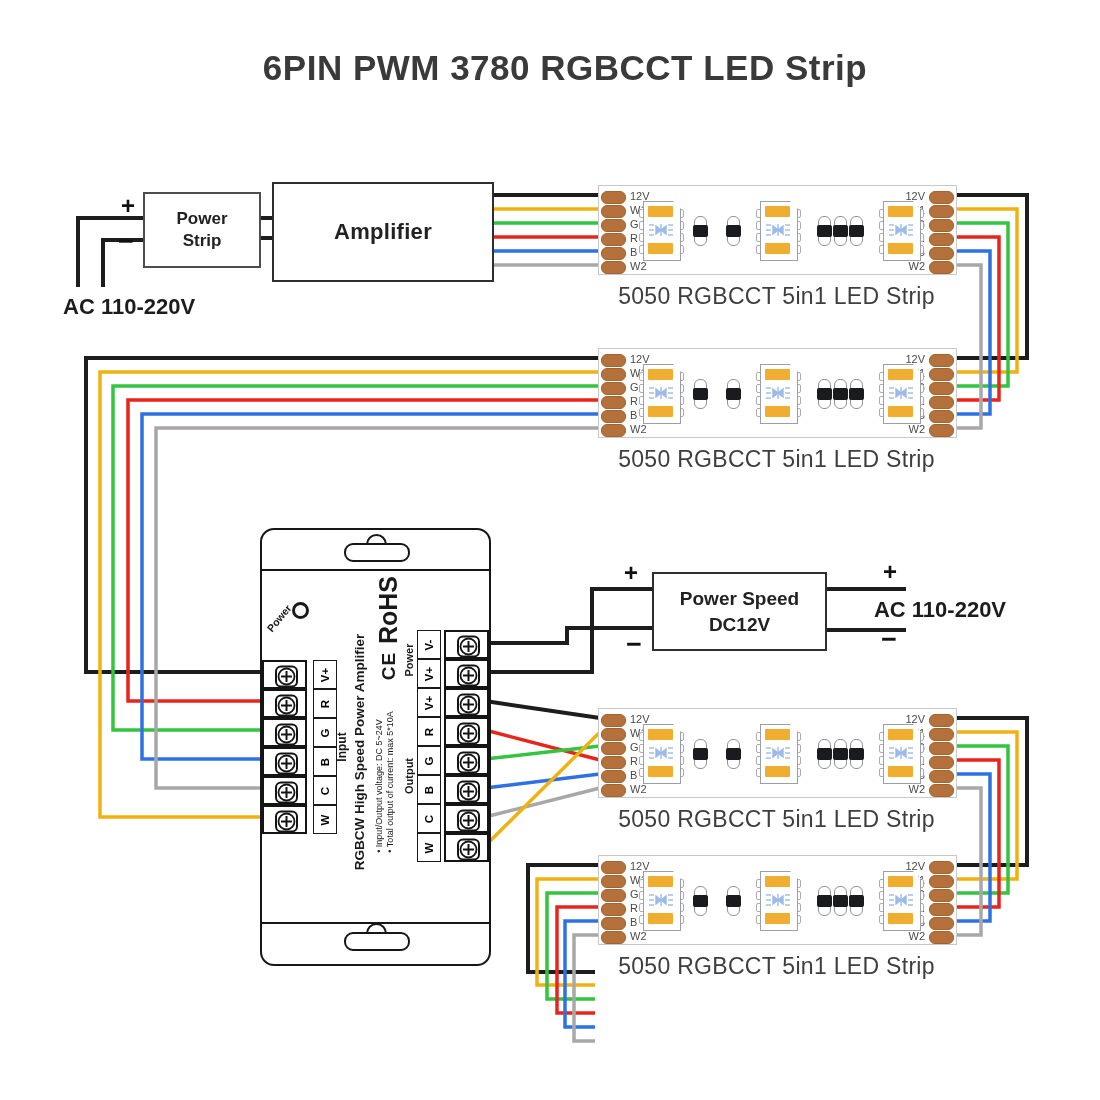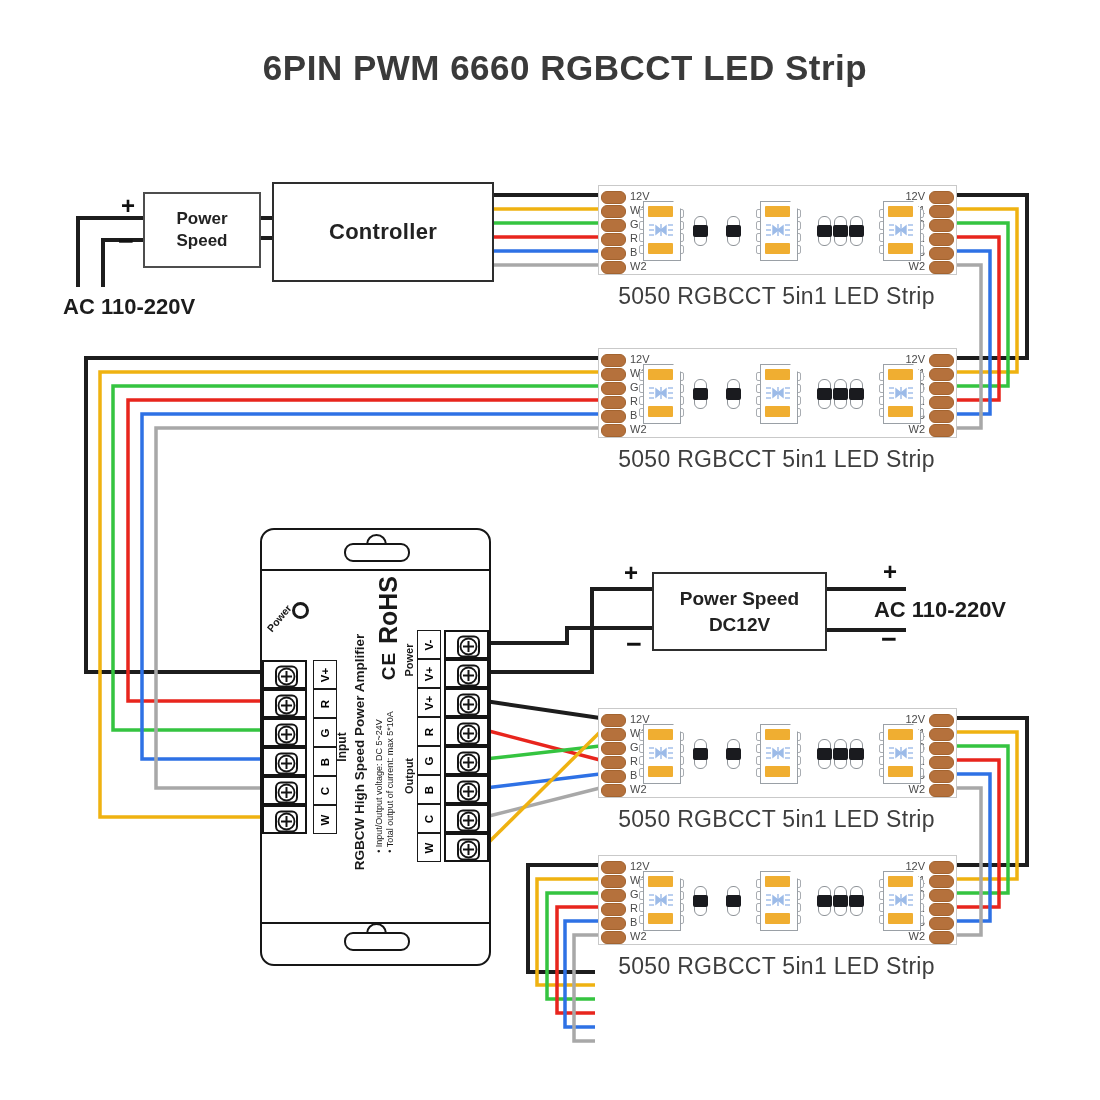--- a/index.html
+++ b/index.html
@@ -102,32 +102,32 @@
       <polyline points="949,774 990,774 990,921 949,921" fill="none" stroke="#2e71e5" stroke-width="3.5"></polyline>
       <polyline points="949,788 981,788 981,935 949,935" fill="none" stroke="#a8a8a8" stroke-width="3.5"></polyline>
       <polyline points="604,865 528,865 528,972 595,972" fill="none" stroke="#1d1d1d" stroke-width="4"></polyline>
       <polyline points="604,879 537,879 537,985 595,985" fill="none" stroke="#efb211" stroke-width="3.5"></polyline>
       <polyline points="604,893 547,893 547,999 595,999" fill="none" stroke="#35c440" stroke-width="3.5"></polyline>
       <polyline points="604,907 557,907 557,1013 595,1013" fill="none" stroke="#e8251d" stroke-width="3.5"></polyline>
       <polyline points="604,921 565,921 565,1027 595,1027" fill="none" stroke="#2e71e5" stroke-width="3.5"></polyline>
       <polyline points="604,935 574,935 574,1041 595,1041" fill="none" stroke="#a8a8a8" stroke-width="3.5"></polyline>
     </svg>
 
-  <div id="page-title">6PIN PWM 6660 RGBCCT LED Strip</div>
+  <div id="page-title">6PIN PWM 3780 RGBCCT LED Strip</div>
 
   <div class="sign" style="left:121px;top:192px;">+</div>
   <div class="sign" style="left:118px;top:226px;font-size:27px;">−</div>
   <div class="box box-ps" style="left:143px;top:192px;width:114px;height:72px;">
     <div>Power</div>
-    <div>Speed</div>
+    <div>Strip</div>
   </div>
   <div class="biglabel" style="left:63px;top:294px;width:170px;">AC 110-220V</div>
 
   <div class="box box-ctrl" style="left:272px;top:182px;width:218px;height:96px;">
-    <div>Controller</div>
+    <div>Amplifier</div>
   </div>
 
   <div class="sign" style="left:624px;top:559px;">+</div>
   <div class="sign" style="left:626px;top:629px;font-size:27px;">−</div>
   <div class="box box-psdc" style="left:652px;top:572px;width:171px;height:75px;">
     <div>Power Speed</div>
     <div>DC12V</div>
   </div>
   <div class="sign" style="left:883px;top:558px;">+</div>
   <div class="sign" style="left:881px;top:624px;font-size:27px;">−</div>

